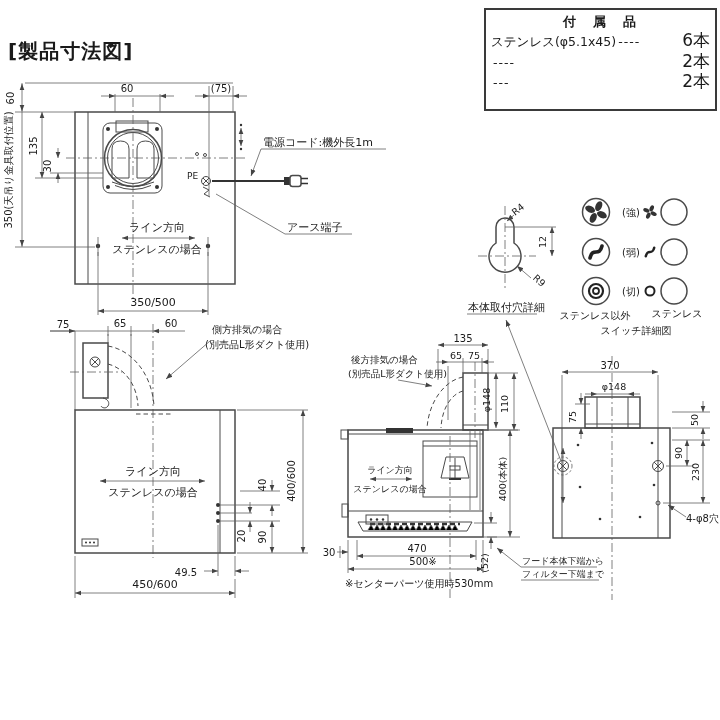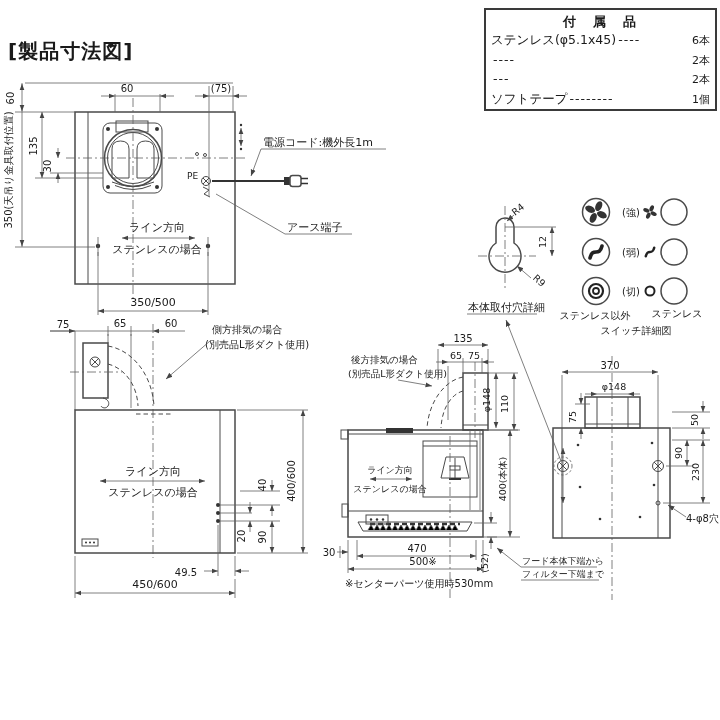--- a/index.html
+++ b/index.html
@@ -5,21 +5,21 @@
   html,body{margin:0;padding:0;background:#fff;}
   .stage{position:relative;width:720px;height:720px;background:#fff;overflow:hidden;
          font-family:"DejaVu Sans","Liberation Sans",sans-serif;color:#1a1a1a;}
   .page-title{position:absolute;left:8px;top:38px;font-size:20px;font-weight:bold;letter-spacing:1px;}
   .acc-box{position:absolute;left:484px;top:8px;width:229px;height:99px;border:2px solid #3a3a3a;background:#fff;}
   .acc-title-row{display:flex;align-items:center;margin-top:3px;flex-direction:column;}
   .acc-title{font-size:13px;font-weight:bold;letter-spacing:2px;padding:0 4px;white-space:nowrap;}
   .tline{flex:1;height:1px;background:#3a3a3a;}
   .acc-row{display:flex;align-items:baseline;font-size:12.5px;line-height:18.5px;padding:0 5px;white-space:nowrap;}
   .acc-leader{flex:1;overflow:hidden;letter-spacing:1px;padding:0 2px;color:#222;}
-  .acc-qty{font-size:11px;}
+  .acc-qty{font-size:17px;}
   svg{position:absolute;left:0;top:0;}
   svg text{font-family:"DejaVu Sans","Liberation Sans",sans-serif;fill:#1a1a1a;font-size:10.5px;}
   .t9{font-size:9px}.t95{font-size:9.5px}.t10{font-size:10px}.t11{font-size:11px}
   .ln{stroke:#4a4a4a;stroke-width:1;fill:none;}
   .thk{stroke-width:1.5;}
   .thin{stroke:#5f5f5f;stroke-width:.8;}
   .cl{stroke:#5f5f5f;stroke-width:.8;fill:none;stroke-dasharray:9 3 2 3;}
   .dsh{stroke:#4a4a4a;stroke-width:1;fill:none;stroke-dasharray:4.5 3;}
   .fil{fill:#333;stroke:none;}
   .sym{stroke:#222;fill:none;}
@@ -406,20 +406,15 @@
     <span class="acc-qty">6本</span>
   </div>
   <div class="acc-row">
     <span class="acc-leader">----</span>
     <span class="acc-qty">2本</span>
   </div>
   <div class="acc-row">
     <span class="acc-leader">---</span>
     <span class="acc-qty">2本</span>
   </div>
-  <div class="acc-row">
-    <span>ソフトテープ</span>
-    <span class="acc-leader">--------</span>
-    <span class="acc-qty">1個</span>
-  </div>
 </div>
 
 </div>
 
 </body></html>

